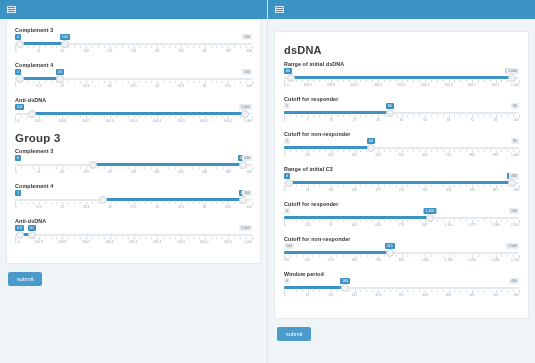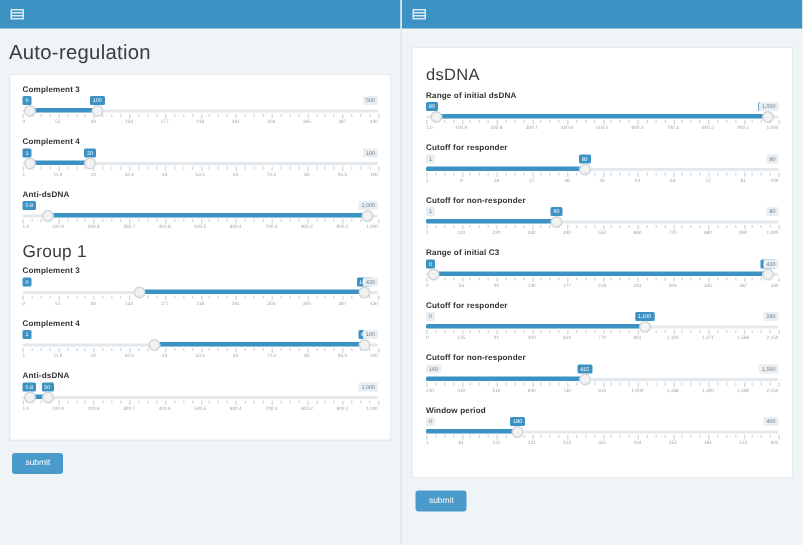--- a/index.html
+++ b/index.html
@@ -34,21 +34,21 @@
   }
 
   
   .card {
     background: #ffffff; border: 1px solid #e6ebef;
     margin: 0 6px; padding: 7px 8px 10px 8px;
   }
   .window.right .card { margin: 12px 6px 0 6px; padding: 9px 9px 12px 9px; }
 
   .group-title {
-    font-size: 11.5px; font-weight: 400; color: #3b3b3b;
+    font-size: 11.5px; font-weight: 700; color: #3b3b3b;
     margin: 3px 0 4px 0; letter-spacing: .2px;
   }
   .window.right .group-title { font-size: 11px; margin-bottom: 5px; }
 
   .slider-block { margin-bottom: 7px; }
   .slider-label {
     font-size: 5.4px; font-weight: bold; color: #333;
     margin-bottom: 1px; letter-spacing: .1px;
   }
 
@@ -105,21 +105,20 @@
 <div class="screen">
 
   <div class="window left">
     <div class="navbar">
       <span class="hamburger">
           <i></i>
           <i></i>
           <i></i>
         </span>
     </div>
-    <div class="page-title">Auto-regulation</div>
     <div id="left-body">
         <div class="card">
           <div class="slider-block">
             <div class="slider-label">Complement 3</div>
             <div class="ion">
               <div class="ion-bubbles">
                 <span class="bub edge " style="left: 0px;">0</span>
                 <span class="bub" style="left: 21%;">100</span>
                 <span class="bub edge-r grey" style="left: 100%;">500</span>
               </div>
@@ -324,21 +323,21 @@
                 <span style="left: 40%;">400.6</span>
                 <span style="left: 50%;">500.5</span>
                 <span style="left: 60%;">600.4</span>
                 <span style="left: 70%;">700.3</span>
                 <span style="left: 80%;">800.2</span>
                 <span style="left: 90%;">900.1</span>
                 <span style="left: 100%; transform: translateX(-100%);">1,000</span>
               </div>
             </div>
           </div>
-          <div class="group-title">Group 1</div>
+          <div class="group-title">Group 3</div>
           <div class="slider-block">
             <div class="slider-label">Complement 3</div>
             <div class="ion">
               <div class="ion-bubbles">
                 <span class="bub edge " style="left: 0px;">0</span>
                 <span class="bub" style="left: 96%;">100</span>
                 <span class="bub edge-r grey" style="left: 100%;">430</span>
               </div>
               <div class="ion-line">
                 <div class="ion-bar"></div>

